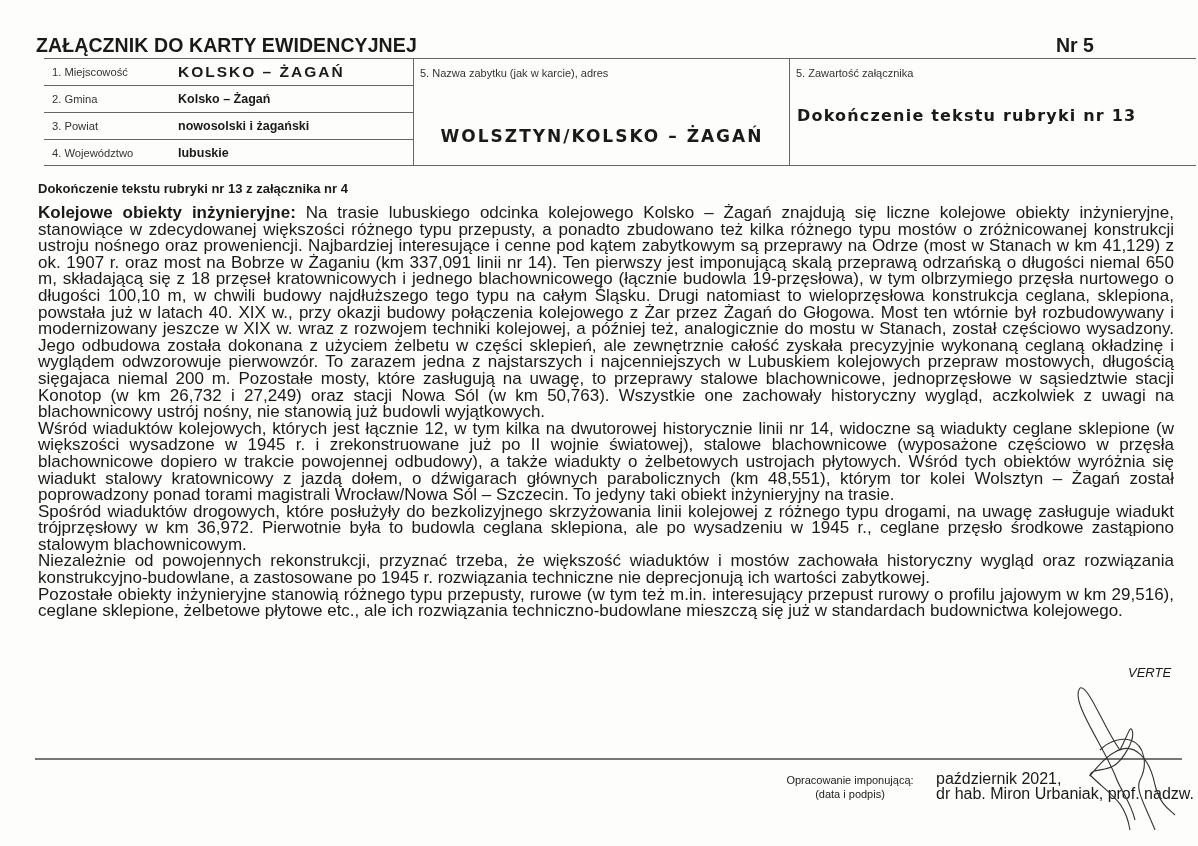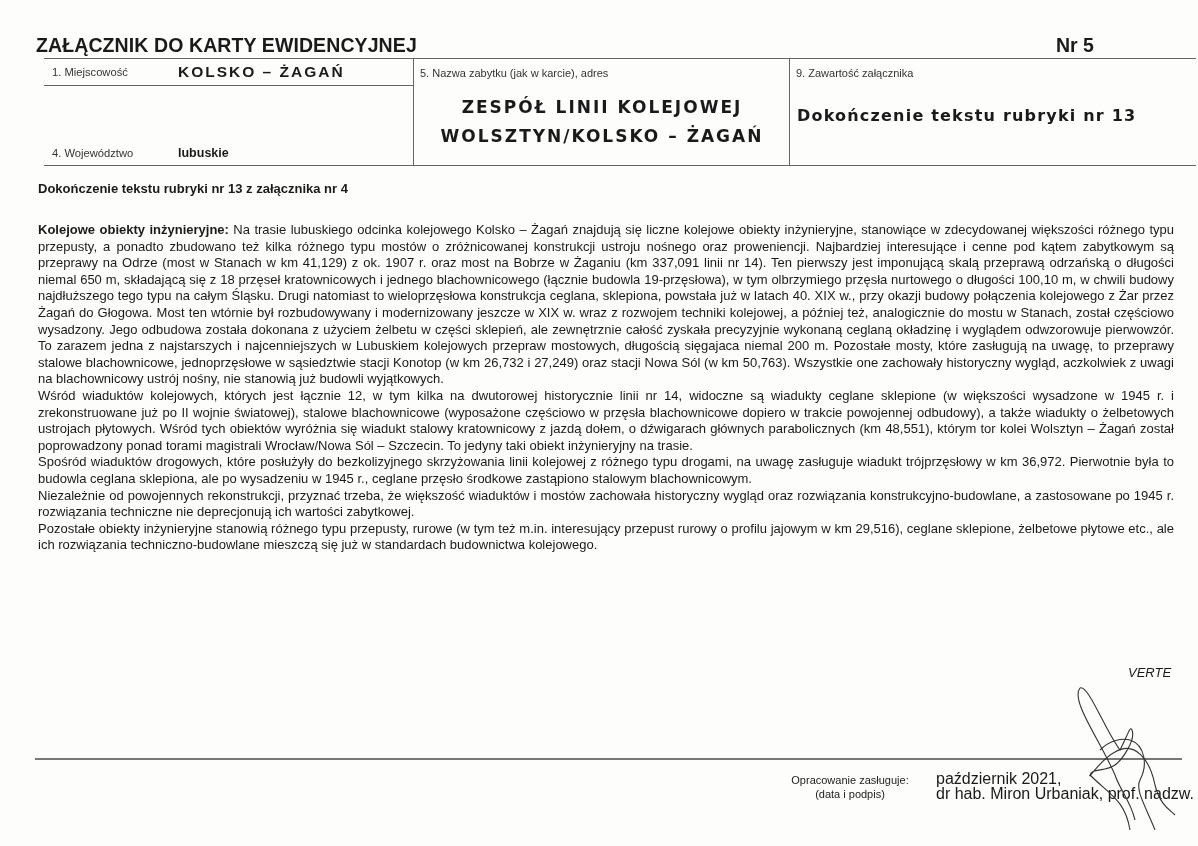--- a/index.html
+++ b/index.html
@@ -30,21 +30,21 @@
     position: absolute; left: 0; width: 374px; text-align: center; font-family: "DejaVu Sans", sans-serif;
     font-weight: bold; font-size: 17px; letter-spacing: 2px;
   }
   .name-l1 { top: 38px; } .name-l2 { top: 67px; }
   .content-val {
     position: absolute; left: 6px; top: 47px; font-family: "DejaVu Sans", sans-serif;
     font-weight: bold; font-size: 16px; letter-spacing: 1.2px;
   }
   .subhead { position: absolute; left: 38px; top: 181px; font-size: 13px; font-weight: bold; }
   .body-text {
-    position: absolute; left: 38px; top: 222px; width: 1136px; font-size: 13px; line-height: 16.6px;
+    position: absolute; left: 38px; top: 205px; width: 1136px; font-size: 17px; line-height: 16.6px;
     text-align: justify;
   }
   .body-text p { margin: 0; }
   .verte { position: absolute; left: 1128px; top: 653px; font-size: 13px; font-style: italic; margin-top: 12px; }
   .sep { position: absolute; left: 35px; top: 758px; width: 1147px; height: 1.5px; background: #777; }
   .prep-lbl { position: absolute; left: 780px; top: 773px; width: 140px; text-align: center; font-size: 11px; line-height: 14px; color: #222; }
   .prep-val { position: absolute; left: 936px; top: 771px; font-size: 16px; line-height: 15px; }
   .sig { position: absolute; left: 1060px; top: 680px; width: 120px; height: 150px; }
 </style>
 </head>
@@ -52,51 +52,58 @@
 
 <div class="title">ZAŁĄCZNIK DO KARTY EWIDENCYJNEJ</div>
 <div class="nr">Nr 5</div>
 
 <div class="hdr">
   <div class="col1">
     <div class="row" style="top:0">
       <span class="lbl">1. Miejscowość</span>
       <span class="val big">KOLSKO – ŻAGAŃ</span>
     </div>
+    <div class="row" style="top:27px">
+      <span class="lbl">2. Gmina</span>
+      <span class="val">Kolsko – Żagań</span>
+    </div>
+    <div class="row" style="top:54px">
+      <span class="lbl">3. Powiat</span>
+      <span class="val">nowosolski i żagański</span>
+    </div>
     <div class="row" style="top:81px; border-bottom:none">
       <span class="lbl">4. Województwo</span>
       <span class="val">lubuskie</span>
     </div>
   </div>
   <div class="col2">
     <span class="small-lbl">5. Nazwa zabytku (jak w karcie), adres</span>
-    <div class="name-l1">ZESPÓŁ LINII KOLEJOWEJ</div>
     <div class="name-l2">WOLSZTYN/KOLSKO – ŻAGAŃ</div>
   </div>
   <div class="col3">
-    <span class="small-lbl">9. Zawartość załącznika</span>
+    <span class="small-lbl">5. Zawartość załącznika</span>
     <div class="content-val">Dokończenie tekstu rubryki nr 13</div>
   </div>
 </div>
 
 <div class="subhead">Dokończenie tekstu rubryki nr 13 z załącznika nr 4</div>
 
 <div class="body-text">
   <p><b>Kolejowe obiekty inżynieryjne:</b><span> Na trasie lubuskiego odcinka kolejowego Kolsko – Żagań znajdują się liczne kolejowe obiekty inżynieryjne, stanowiące w zdecydowanej większości różnego typu przepusty, a ponadto zbudowano też kilka różnego typu mostów o zróżnicowanej konstrukcji ustroju nośnego oraz proweniencji. Najbardziej interesujące i cenne pod kątem zabytkowym są przeprawy na Odrze (most w Stanach w km 41,129) z ok. 1907 r. oraz most na Bobrze w Żaganiu (km 337,091 linii nr 14). Ten pierwszy jest imponującą skalą przeprawą odrzańską o długości niemal 650 m, składającą się z 18 przęseł kratownicowych i jednego blachownicowego (łącznie budowla 19-przęsłowa), w tym olbrzymiego przęsła nurtowego o długości 100,10 m, w chwili budowy najdłuższego tego typu na całym Śląsku. Drugi natomiast to wieloprzęsłowa konstrukcja ceglana, sklepiona, powstała już w latach 40. XIX w., przy okazji budowy połączenia kolejowego z Żar przez Żagań do Głogowa. Most ten wtórnie był rozbudowywany i modernizowany jeszcze w XIX w. wraz z rozwojem techniki kolejowej, a później też, analogicznie do mostu w Stanach, został częściowo wysadzony. Jego odbudowa została dokonana z użyciem żelbetu w części sklepień, ale zewnętrznie całość zyskała precyzyjnie wykonaną ceglaną okładzinę i wyglądem odwzorowuje pierwowzór. To zarazem jedna z najstarszych i najcenniejszych w Lubuskiem kolejowych przepraw mostowych, długością sięgajaca niemal 200 m. Pozostałe mosty, które zasługują na uwagę, to przeprawy stalowe blachownicowe, jednoprzęsłowe w sąsiedztwie stacji Konotop (w km 26,732 i 27,249) oraz stacji Nowa Sól (w km 50,763). Wszystkie one zachowały historyczny wygląd, aczkolwiek z uwagi na blachownicowy ustrój nośny, nie stanowią już budowli wyjątkowych.</span></p>
   <p>Wśród wiaduktów kolejowych, których jest łącznie 12, w tym kilka na dwutorowej historycznie linii nr 14, widoczne są wiadukty ceglane sklepione (w większości wysadzone w 1945 r. i zrekonstruowane już po II wojnie światowej), stalowe blachownicowe (wyposażone częściowo w przęsła blachownicowe dopiero w trakcie powojennej odbudowy), a także wiadukty o żelbetowych ustrojach płytowych. Wśród tych obiektów wyróżnia się wiadukt stalowy kratownicowy z jazdą dołem, o dźwigarach głównych parabolicznych (km 48,551), którym tor kolei Wolsztyn – Żagań został poprowadzony ponad torami magistrali Wrocław/Nowa Sól – Szczecin. To jedyny taki obiekt inżynieryjny na trasie.</p>
   <p>Spośród wiaduktów drogowych, które posłużyły do bezkolizyjnego skrzyżowania linii kolejowej z różnego typu drogami, na uwagę zasługuje wiadukt trójprzęsłowy w km 36,972. Pierwotnie była to budowla ceglana sklepiona, ale po wysadzeniu w 1945 r., ceglane przęsło środkowe zastąpiono stalowym blachownicowym.</p>
   <p>Niezależnie od powojennych rekonstrukcji, przyznać trzeba, że większość wiaduktów i mostów zachowała historyczny wygląd oraz rozwiązania konstrukcyjno-budowlane, a zastosowane po 1945 r. rozwiązania techniczne nie deprecjonują ich wartości zabytkowej.</p>
   <p>Pozostałe obiekty inżynieryjne stanowią różnego typu przepusty, rurowe (w tym też m.in. interesujący przepust rurowy o profilu jajowym w km 29,516), ceglane sklepione, żelbetowe płytowe etc., ale ich rozwiązania techniczno-budowlane mieszczą się już w standardach budownictwa kolejowego.</p>
 </div>
 
 <div class="verte">VERTE</div>
 <div class="sep"></div>
 
 <div class="prep-lbl">
-  <div>Opracowanie zasługuje:</div>
+  <div>Opracowanie imponującą:</div>
   <div>(data i podpis)</div>
 </div>
 <div class="prep-val">
   <div>październik 2021,</div>
   <div>dr hab. Miron Urbaniak, prof. nadzw.</div>
 </div>
 
 <svg class="sig" viewBox="0 0 120 150" fill="none" stroke="#333" stroke-width="1.1">
   <path d="M20 8 C10 20 40 60 55 95 C60 110 70 120 75 140"></path>
   <path d="M20 8 C28 4 45 50 60 70 C68 55 70 45 72 50 C76 60 62 80 55 85 C45 92 32 88 30 95 C28 100 40 80 55 72 C75 60 90 80 95 105 C100 125 110 130 115 135"></path>

